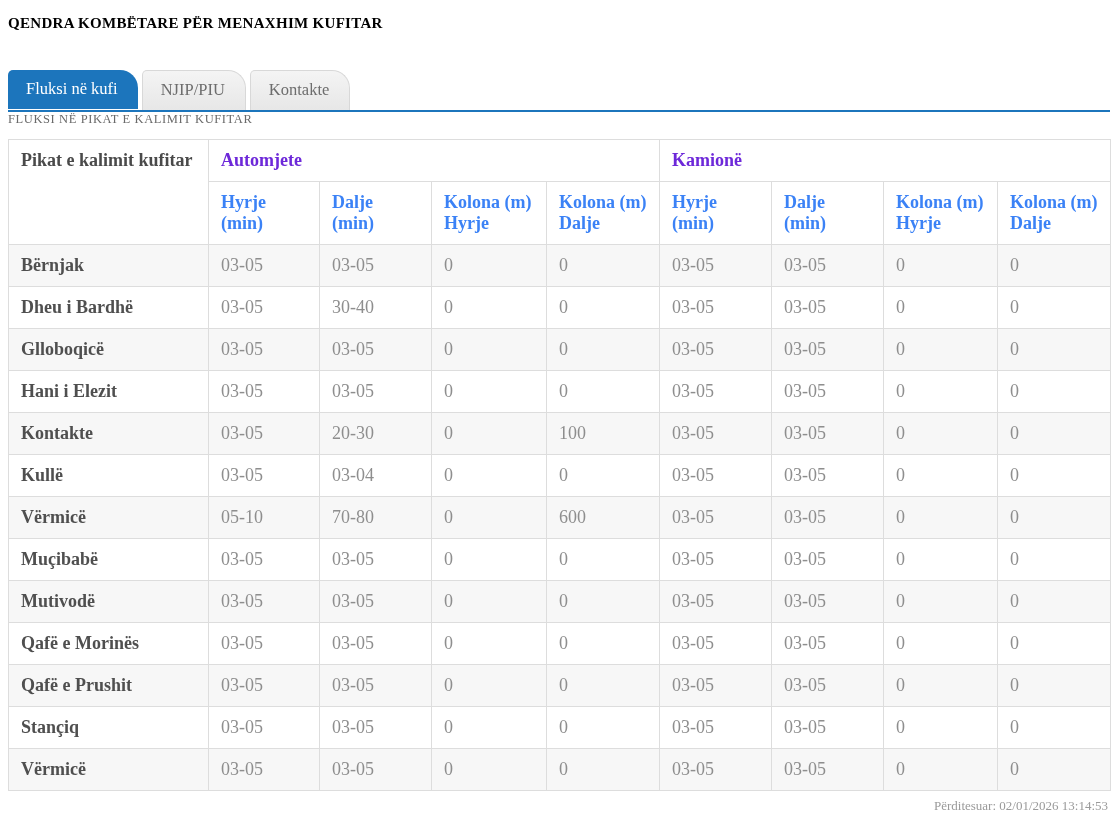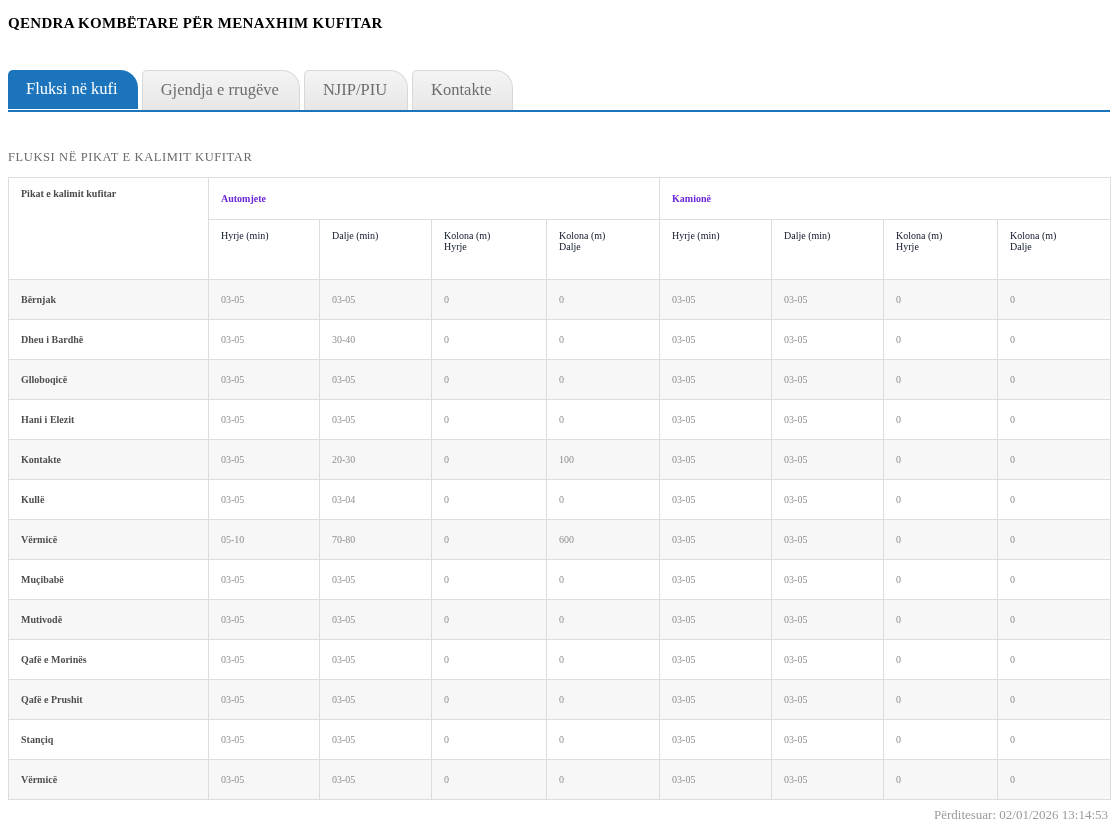--- a/index.html
+++ b/index.html
@@ -42,53 +42,52 @@
   }
   .tab.inactive {
     background: linear-gradient(#f4f4f4, #e7e7e7);
     border: 1px solid #d8d8d8;
     border-bottom: none;
     color: #6d6d6d;
   }
 
   
   .section-title {
-    margin-top: 38px;
     font-size: 12.5px;
     color: #6a6a6a;
     letter-spacing: 0.6px;
   }
 
   
   table.flux {
     margin-top: 12px;
     width: 1102px;
     border-collapse: collapse;
     table-layout: fixed;
-    font-size: 10px;
+    font-size: 18px;
   }
   table.flux th, table.flux td {
     border: 1px solid #dddddd;
     text-align: left;
     padding: 10px 12px;
   }
   th.corner-th {
     vertical-align: top;
     font-weight: bold;
     color: #4a4a4a;
     padding-top: 12px;
   }
   th.group-th {
     font-weight: bold;
     color: #6d28d9;
     height: 42px;
   }
   th.sub-th {
-    font-weight: normal;
-    color: #0f172a;
+    font-weight: bold;
+    color: #3b82f6;
     vertical-align: top;
     white-space: pre-line;
     height: 60px;
     padding-top: 9px;
   }
   tbody tr { height: 40px; }
   tbody tr:nth-child(odd) { background: #f7f7f7; }
   tbody tr:nth-child(even) { background: #ffffff; }
   tbody td { color: #8e8e8e; }
   tbody td.row-name {
@@ -107,21 +106,20 @@
 </style>
 </head>
 <body>
 
 <div class="page">
 
   <div class="site-title">QENDRA KOMBËTARE PËR MENAXHIM KUFITAR</div>
 
   <div class="tabs">
     <div class="tab active">Fluksi në kufi</div>
-    <div class="tab inactive">Gjendja e rrugëve</div>
     <div class="tab inactive">NJIP/PIU</div>
     <div class="tab inactive">Kontakte</div>
   </div>
 
   <div class="section-title">FLUKSI NË PIKAT E KALIMIT KUFITAR</div>
 
   <table class="flux">
     <colgroup>
       <col style="width:200px">
       <col style="width:111px">

